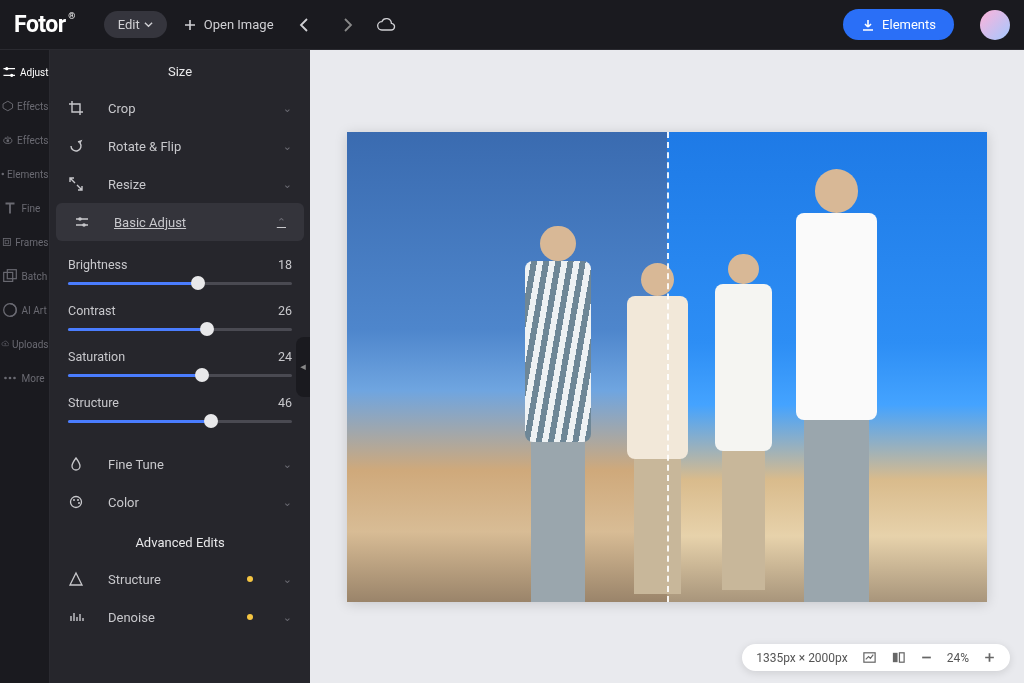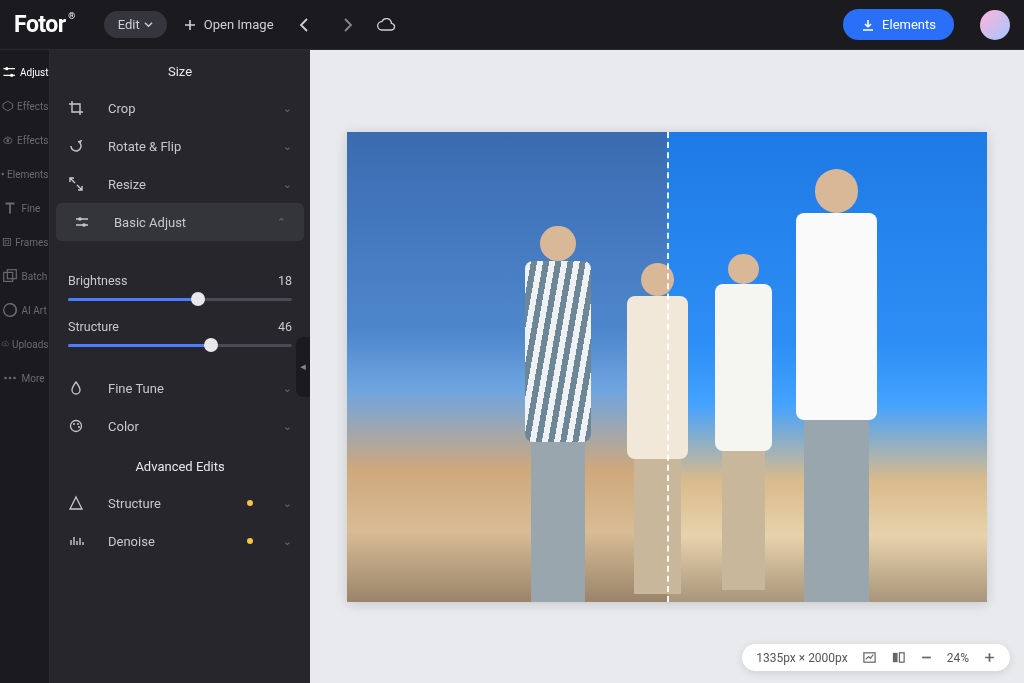--- a/index.html
+++ b/index.html
@@ -17,26 +17,26 @@
 .avatar { width:30px; height:30px; border-radius:50%; background:linear-gradient(135deg,#ffb3d9,#a3c8ff); margin-left:10px; }
 .body { display:flex; height:calc(100% - 50px); }
 .lsb { width:50px; background:#1a1a1f; display:flex; flex-direction:column; align-items:center; padding-top:6px; gap:2px; border-right:1px solid #2a2a30;}
 .lsb-item { width:48px; display:flex; flex-direction:row; align-items:center; gap:3px; padding:7px 0; color:#6a6a72; cursor:pointer; font-size:10px; }
 .lsb-item.active { color:#fff; }
 .lsb-item svg,.lsb-item .ic { width:18px; height:18px; }
 .panel { width:260px; background:#26262c; display:flex; flex-direction:column; overflow-y:auto; }
 .panel::-webkit-scrollbar{width:0;}
 .sec-title { text-align:center; font-size:13px; color:#e8e8ea; padding:14px 0 10px 0; font-weight:400;}
 .row { display:flex; align-items:center; padding:11px 18px; gap:24px; color:#c8c8cc; cursor:pointer; position:relative;}
-.row.expanded { background:#34343b; border-radius:6px; margin:0 6px;}
+.row.expanded { background:#34343b; border-radius:6px; margin:0 6px;text-decoration:underline;}
 .row .ricon { width:16px; height:16px; display:flex; align-items:center; justify-content:center; flex-shrink:0;}
 .row .label { flex:1; font-size:13px; }
 .row .chev { color:#6a6a72; font-size:11px;}
 .dot { width:6px; height:6px; border-radius:50%; background:#f5c542; margin-right:6px;}
-.sliders { padding:18px 18px 4px 18px;}
+.sliders { padding:2px 18px 4px 18px;}
 .slider { margin:14px 0 18px 0;}
 .slider-top { display:flex; justify-content:space-between; font-size:12.5px; color:#c8c8cc; margin-bottom:10px;}
 .slider-track { height:3px; background:#4a4a52; border-radius:2px; position:relative;}
 .slider-fill { height:3px; background:#4a7dff; border-radius:2px; position:absolute; left:0; top:0;}
 .slider-thumb { width:14px; height:14px; background:#e8e8ea; border-radius:50%; position:absolute; top:-6px; transform:translateX(-50%); cursor:grab;}
 .canvas-wrap { flex:1; background:#e9eaee; position:relative; display:flex; align-items:center; justify-content:center;}
 .canvas { width:640px; height:470px; background:linear-gradient(180deg,#3a6bb0 0%, #4e86cc 42%, #6fa5e0 55%, #cfa97b 72%, #d8bc95 85%, #9a846a 100%); position:relative; overflow:hidden; box-shadow:0 2px 12px rgba(0,0,0,.15);}
 .canvas .right-half { position:absolute; right:0; top:0; width:50%; height:100%; background:linear-gradient(180deg,#1e7ae6 0%, #2d8ef5 45%, #44a3ff 58%, #d9bb8c 74%, #e7d2ab 86%, #a8957b 100%); }
 .compare-line { position:absolute; left:50%; top:0; height:100%; border-left:2px dashed rgba(255,255,255,0.9);}
 .people { position:absolute; inset:0; }
@@ -220,20 +220,40 @@
             <span>Brightness</span>
             <span>18</span>
           </div>
         <div class="slider-track">
             <div class="slider-fill" style="width:58%"></div>
             <div class="slider-thumb" style="left:58%"></div>
           </div>
       </div>
       <div class="slider">
         <div class="slider-top">
+            <span>Contrast</span>
+            <span>26</span>
+          </div>
+        <div class="slider-track">
+            <div class="slider-fill" style="width:62%"></div>
+            <div class="slider-thumb" style="left:62%"></div>
+          </div>
+      </div>
+      <div class="slider">
+        <div class="slider-top">
+            <span>Saturation</span>
+            <span>24</span>
+          </div>
+        <div class="slider-track">
+            <div class="slider-fill" style="width:60%"></div>
+            <div class="slider-thumb" style="left:60%"></div>
+          </div>
+      </div>
+      <div class="slider">
+        <div class="slider-top">
             <span>Structure</span>
             <span>46</span>
           </div>
         <div class="slider-track">
             <div class="slider-fill" style="width:64%"></div>
             <div class="slider-thumb" style="left:64%"></div>
           </div>
       </div>
     </div>
 

